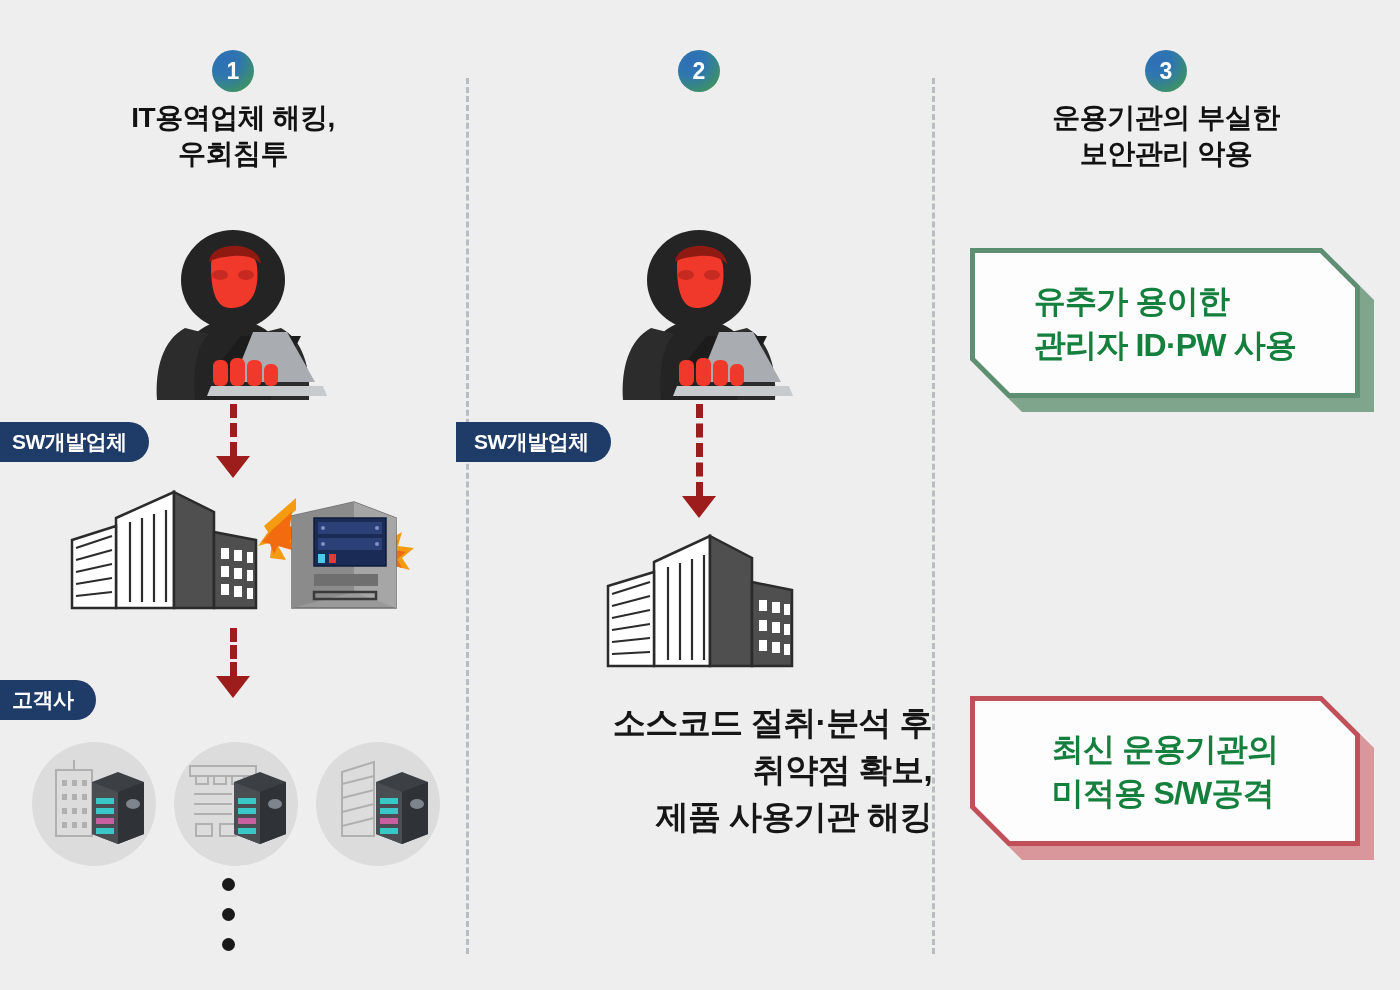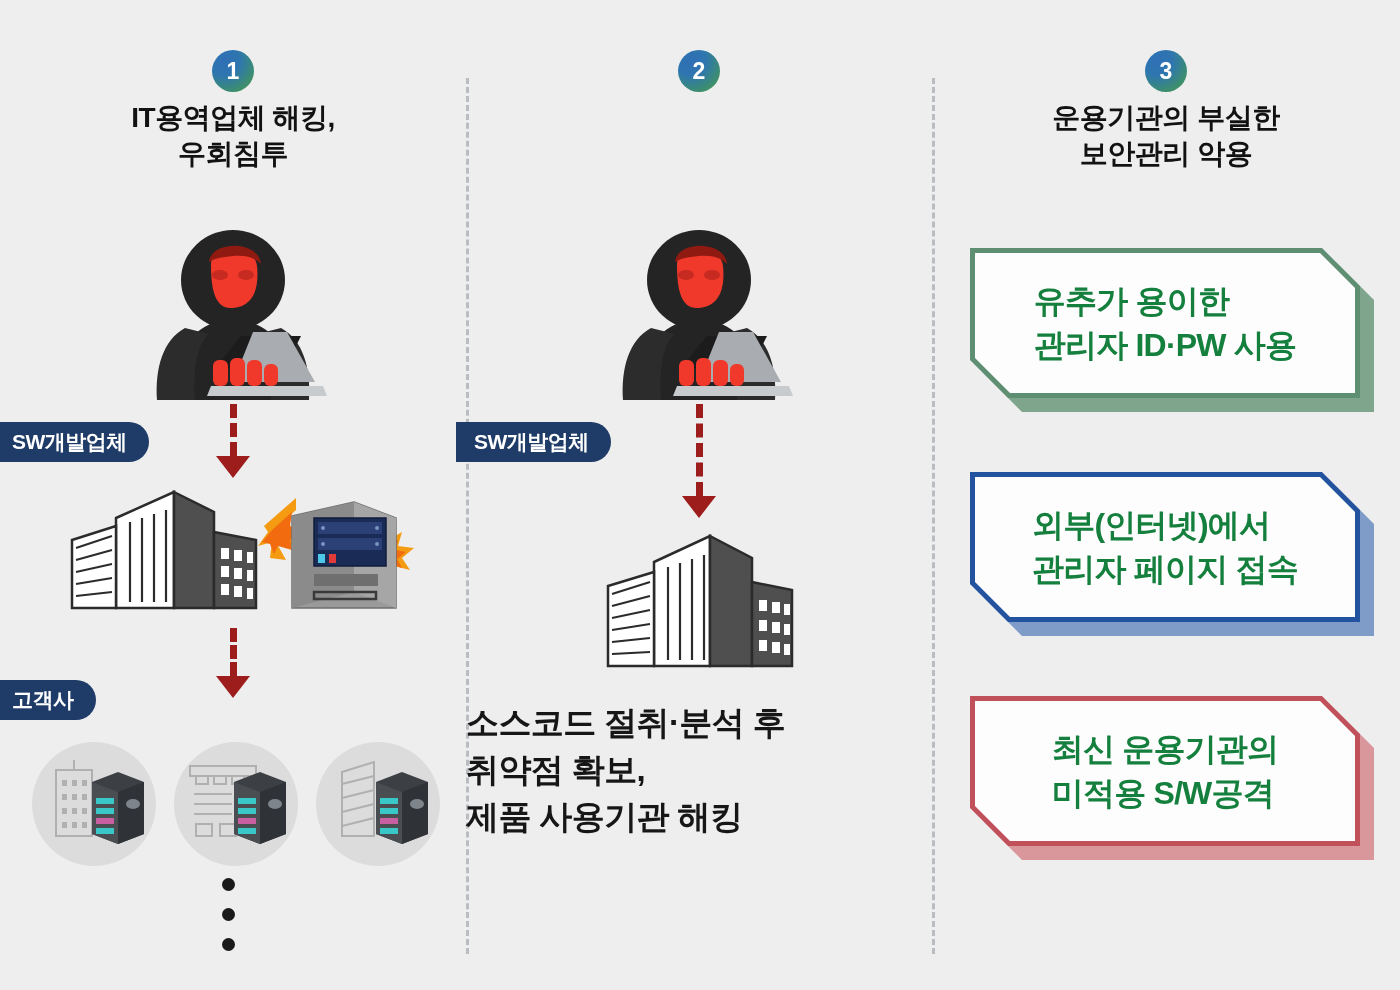--- a/index.html
+++ b/index.html
@@ -84,21 +84,21 @@
   }
   .client.c1{left:8px;}
   .client.c2{left:150px;}
   .client.c3{left:292px;}
   .dots{position:absolute;left:222px;top:878px;}
   .dot{width:13px;height:13px;border-radius:50%;background:#1a1a1a;margin-bottom:17px;}
 
   
   .caption{
     position:absolute;left:0;right:0;top:700px;
-    text-align:left;color:#161616;
+    text-align:right;color:#161616;
     font-size:33px;font-weight:bold;line-height:1.42;
     letter-spacing:-0.6px;white-space:pre-line;
   }
 
   
   .cbox{position:absolute;left:38px;width:390px;height:150px;}
   .cbox .shadow{
     position:absolute;left:14px;top:14px;width:390px;height:150px;
     clip-path:polygon(0 0, 352px 0, 100% 38px, 100% 100%, 38px 100%, 0 112px);
   }
@@ -413,28 +413,20 @@
 
     <div class="cbox b1">
       <div class="shadow" style="background:#7fa58c;"></div>
       <div class="face">
         <div class="txt">유추가 용이한
 관리자 ID·PW 사용</div>
       </div>
       <div class="edge" style="background:#5f8f72;"></div>
     </div>
 
-    <div class="cbox b2">
-      <div class="shadow" style="background:#7e9cc7;"></div>
-      <div class="face">
-        <div class="txt">외부(인터넷)에서
-관리자 페이지 접속</div>
-      </div>
-      <div class="edge" style="background:#23529e;"></div>
-    </div>
 
     <div class="cbox b3">
       <div class="shadow" style="background:#d9979c;"></div>
       <div class="face">
         <div class="txt">최신 운용기관의
 미적용 S/W공격</div>
       </div>
       <div class="edge" style="background:#c0505a;"></div>
     </div>
   </div>

